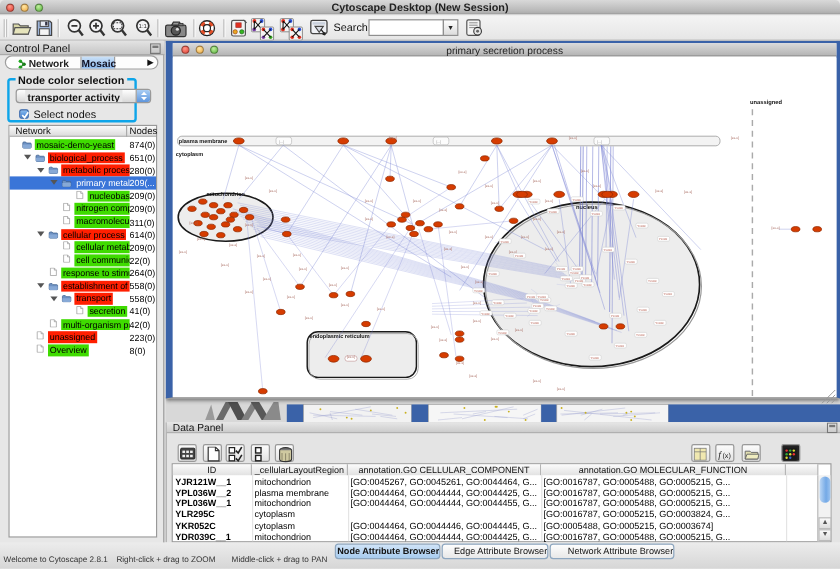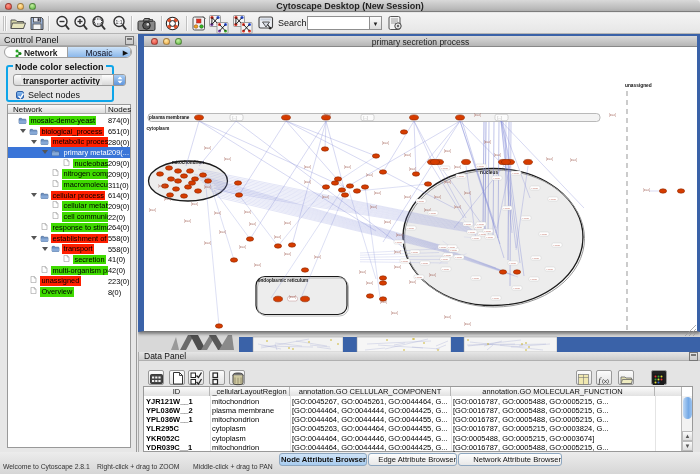--- a/index.html
+++ b/index.html
@@ -14,21 +14,21 @@
 #searchlbl{position:absolute;left:278px;top:5px;font-size:9px;color:#111}
 #searchbox{position:absolute;left:307px;top:3px;width:63px;height:14px;background:#fff;border:1px solid #8f8f8f}
 #searcharw{position:absolute;left:369px;top:3px;width:13px;height:14px;background:linear-gradient(#fdfdfd,#dcdcdc);border:1px solid #8f8f8f;font-size:6px;text-align:center;line-height:14px;color:#222}
 
 #cpanel{position:absolute;left:0;top:34px;width:137px;height:419px;background:#e7e7e7;border-right:1px solid #9a9a9a}
 #cphead{position:absolute;left:0;top:0;width:137px;height:12px;background:linear-gradient(#e3e3e3,#c6c6c6);border-bottom:1px solid #aaa}
 #cphead .t{position:absolute;left:4px;top:1px;font-size:9px;color:#111}
 
 #tabs{position:absolute;left:4px;top:12px;width:128px;height:12px;border:1px solid #9f9f9f;border-radius:7px;background:#fdfdfd;overflow:hidden}
 #tabN{position:absolute;left:0;top:0;width:62px;height:12px;font-size:8.5px;font-weight:bold;color:#222;text-align:center;line-height:12px}
-#tabM{position:absolute;left:62px;top:0;width:64px;height:12px;background:linear-gradient(#cce2f8,#7fb0e8);border-left:1px solid #9f9f9f;border-right:1px solid #9f9f9f;font-size:8.5px;font-weight:normal;color:#112;text-align:center;line-height:12px}
+#tabM{position:absolute;left:62px;top:0;width:29px;height:12px;background:linear-gradient(#cce2f8,#7fb0e8);border-left:1px solid #9f9f9f;border-right:1px solid #9f9f9f;font-size:8.5px;font-weight:bold;color:#112;text-align:right;line-height:12px}
 #tabA{position:absolute;left:113px;top:0;width:15px;height:12px;font-size:7px;color:#111;text-align:center;line-height:12px}
 
 #grp{position:absolute;left:6px;top:31px;width:108px;height:37px;border:2px solid #0ea5e9;border-radius:3px}
 #grp .t{position:absolute;left:5px;top:-5px;background:#e7e7e7;padding:0 2px;font-size:9px;font-weight:bold;color:#111}
 #combo{position:absolute;left:5px;top:7px;width:113px;height:12px;border:1px solid #999;border-radius:3px;background:linear-gradient(#fefefe,#d8d8d8);overflow:hidden}
 #combo .t{position:absolute;left:7px;top:0px;font-size:8.5px;color:#111;line-height:12px}
 #combo .b{position:absolute;right:0;top:0;width:12px;height:10px;background:linear-gradient(#a8cdf4,#5f96dd);border-left:1px solid #999}
 
 
 #cbx{position:absolute;left:8px;top:24px;width:8px;height:8px;background:linear-gradient(#8abdf0,#3a79cf);border:1px solid #2c5fa8;border-radius:2px;color:#fff;font-size:8px;line-height:8px;text-align:center}
@@ -873,21 +873,20 @@
         </div>
 <div class="drow" style="top:28.1px">
           <div class="dcell" style="left:2px;width:63px"><b>YPL036W__1</b></div>
           <div class="dcell" style="left:68px;width:77px">mitochondrion</div>
           <div class="dcell" style="left:148px;width:158px">[GO:0044464, GO:0044444, GO:0044455, G...</div>
           <div class="dcell" style="left:309px;width:200px">[GO:0016787, GO:0005488, GO:0005215, G...</div>
         </div>
 <div class="drow" style="top:37.4px">
           <div class="dcell" style="left:2px;width:63px"><b>YLR295C</b></div>
           <div class="dcell" style="left:68px;width:77px">cytoplasm</div>
-          <div class="dcell" style="left:148px;width:158px">[GO:0045263, GO:0044464, GO:0044455, G...</div>
           <div class="dcell" style="left:309px;width:200px">[GO:0016787, GO:0005215, GO:0003824, G...</div>
         </div>
 <div class="drow" style="top:46.7px">
           <div class="dcell" style="left:2px;width:63px"><b>YKR052C</b></div>
           <div class="dcell" style="left:68px;width:77px">cytoplasm</div>
           <div class="dcell" style="left:148px;width:158px">[GO:0044464, GO:0044446, GO:0044445, G...</div>
           <div class="dcell" style="left:309px;width:200px">[GO:0005488, GO:0005215, GO:0003674]</div>
         </div>
 <div class="drow" style="top:56.0px">
           <div class="dcell" style="left:2px;width:63px"><b>YDR039C__1</b></div>

